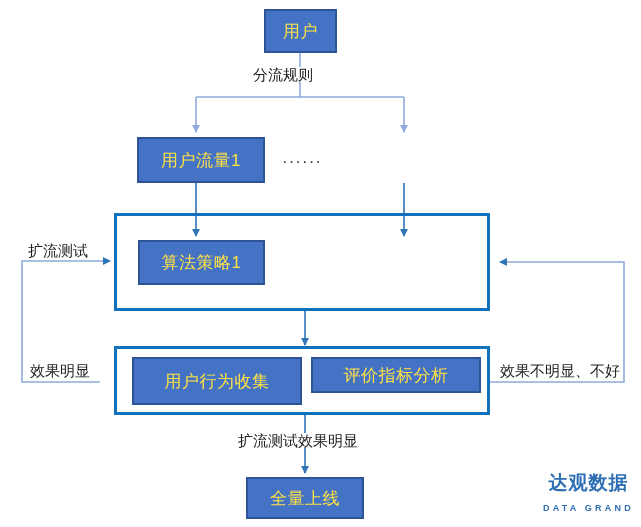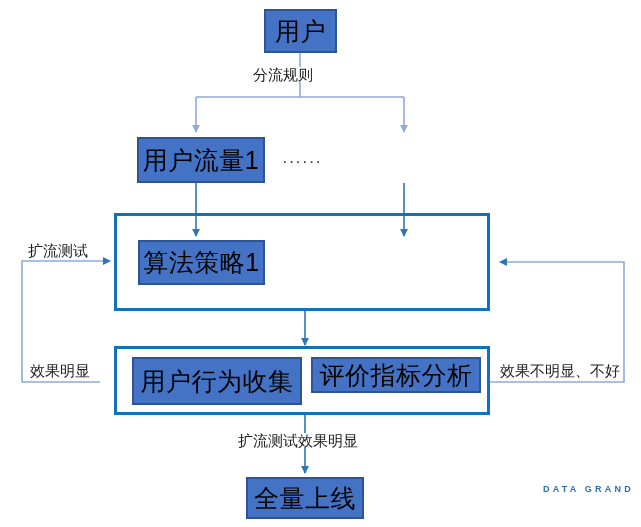--- a/index.html
+++ b/index.html
@@ -24,25 +24,25 @@
     top: 0;
     width: 641px;
     height: 527px;
     pointer-events: none;
   }
   .node {
     position: absolute;
     box-sizing: border-box;
     background: #4472C4;
     border: 2px solid #2F5496;
-    color: #000000;
+    color: #fde047;
     display: flex;
     align-items: center;
     justify-content: center;
-    font-size: 25px;
+    font-size: 17px;
     letter-spacing: 0.5px;
     line-height: 1;
     white-space: nowrap;
   }
   .group-box {
     position: absolute;
     box-sizing: border-box;
     background: transparent;
     border: 3px solid #1072BD;
   }
@@ -155,16 +155,17 @@
   <div class="edge-label" style="left:26px; top:243px;">扩流测试</div>
 
 
   <div class="edge-label" style="left:28px; top:363px;">效果明显</div>
 
   <div class="edge-label" style="left:498px; top:363px;">效果不明显、不好</div>
 
   <div class="edge-label" style="left:236px; top:433px;">扩流测试效果明显</div>
 
   <div class="logo" style="left:543px; top:473px;">
+    <span class="logo-cn">达观数据</span>
     <span class="logo-en">DATA GRAND</span>
   </div>
 
 </div>
 
 </body></html>

